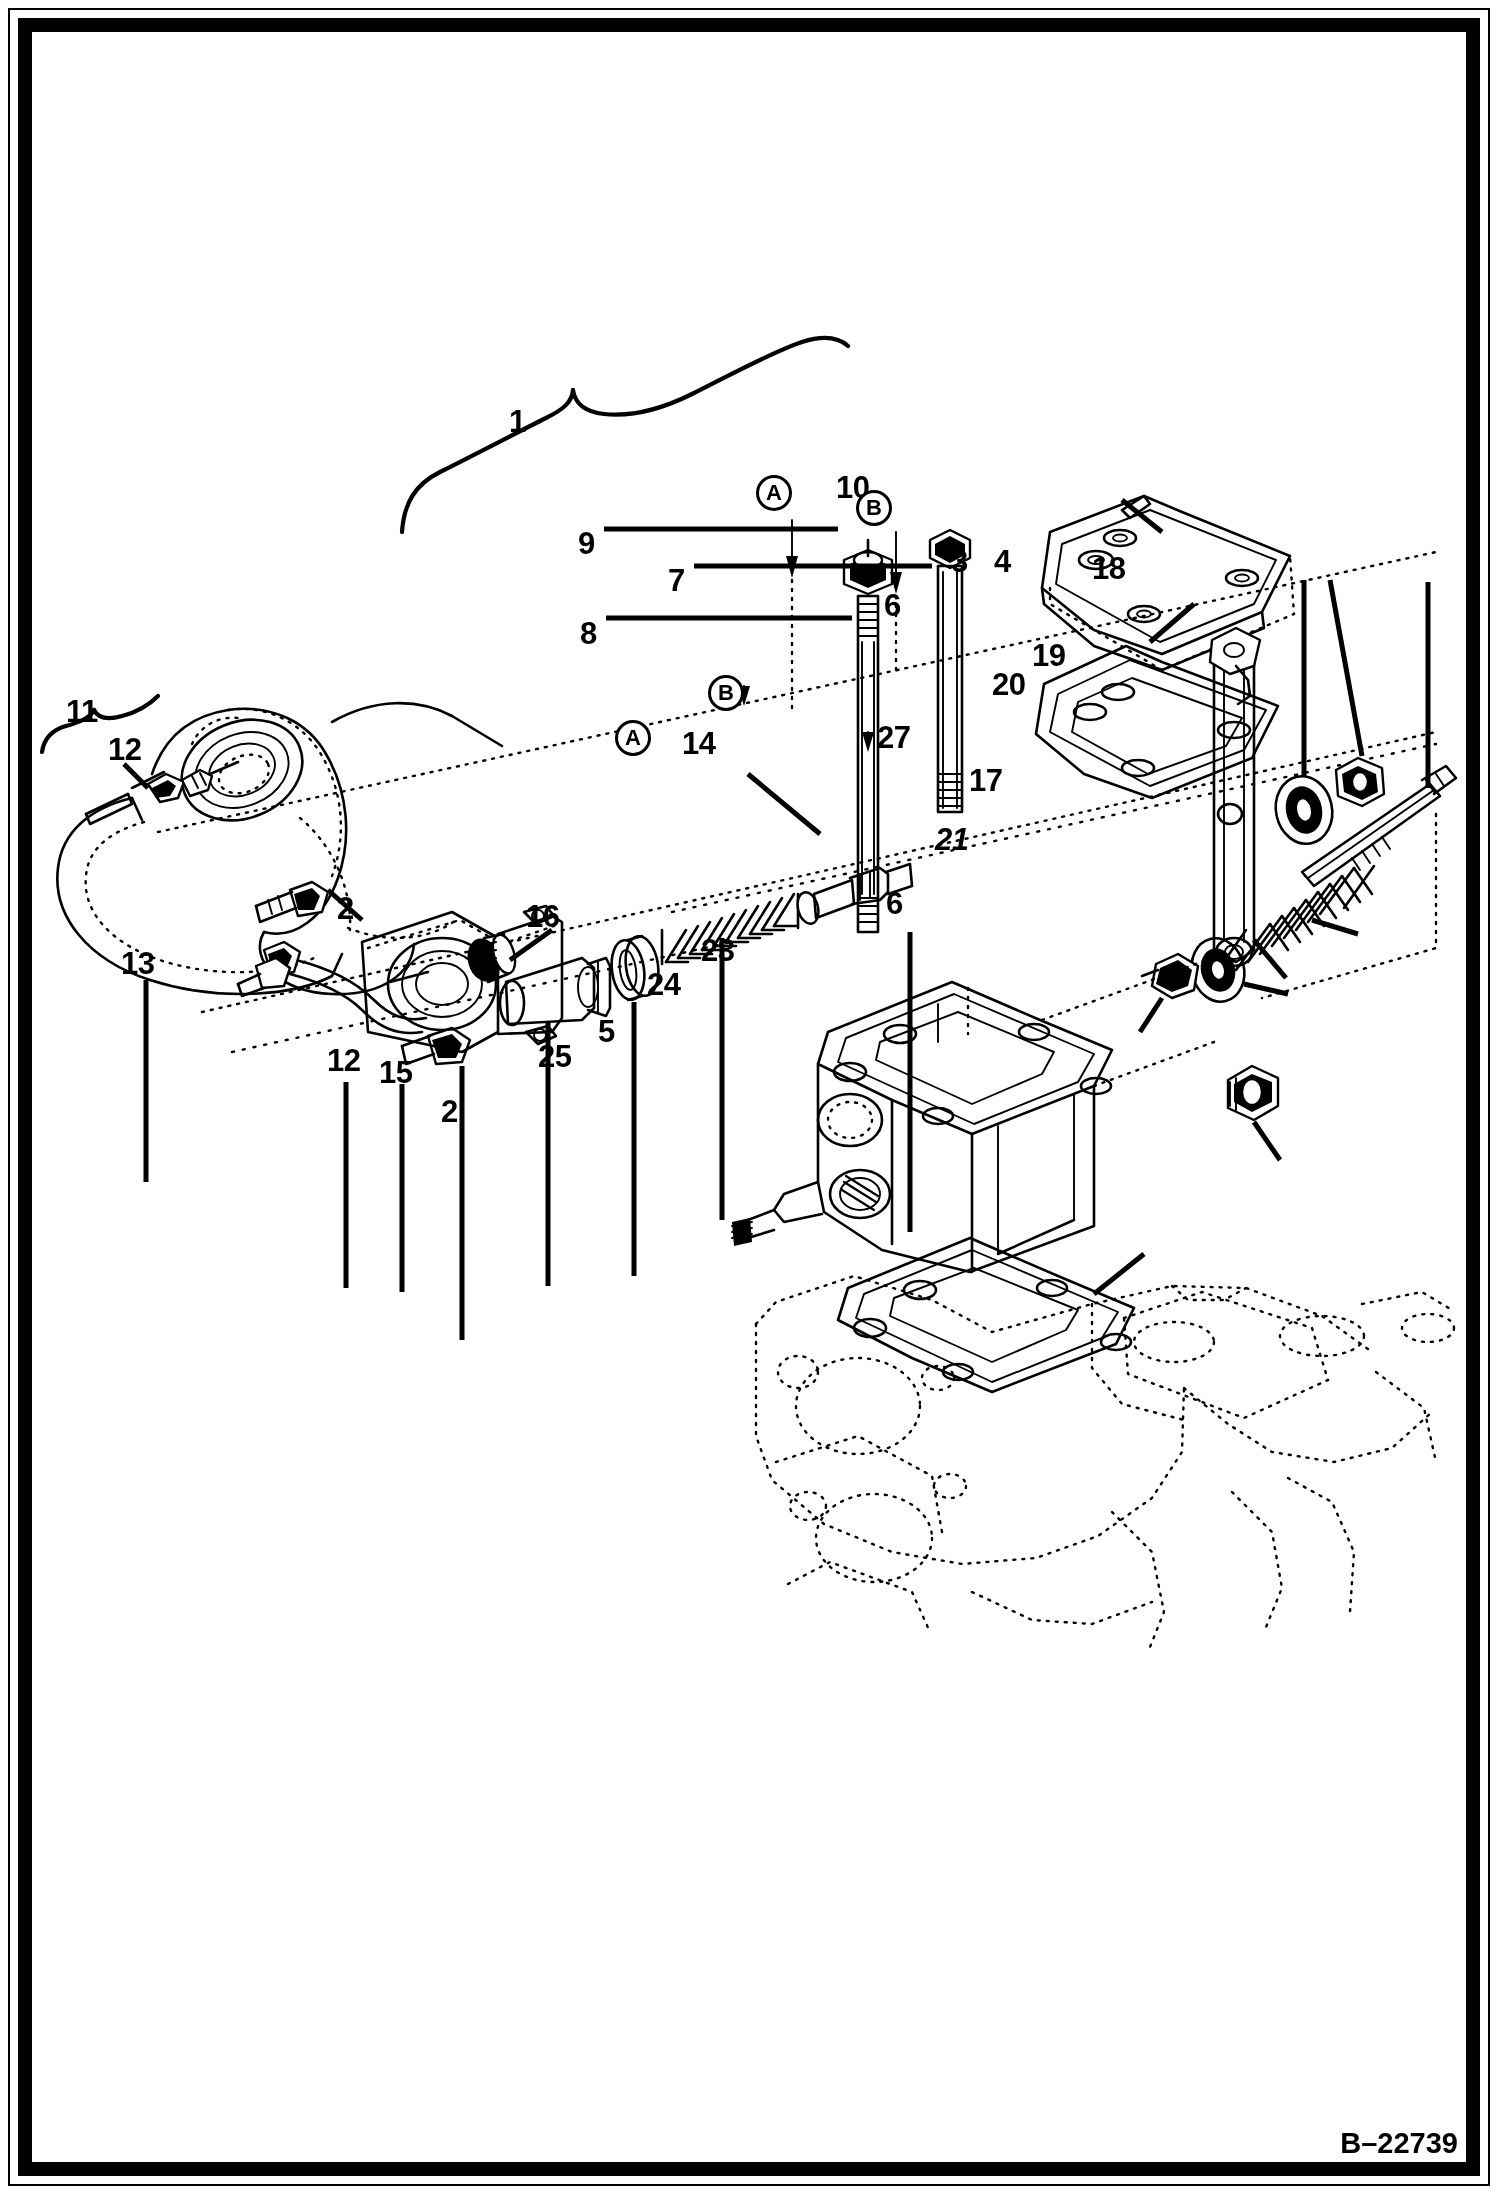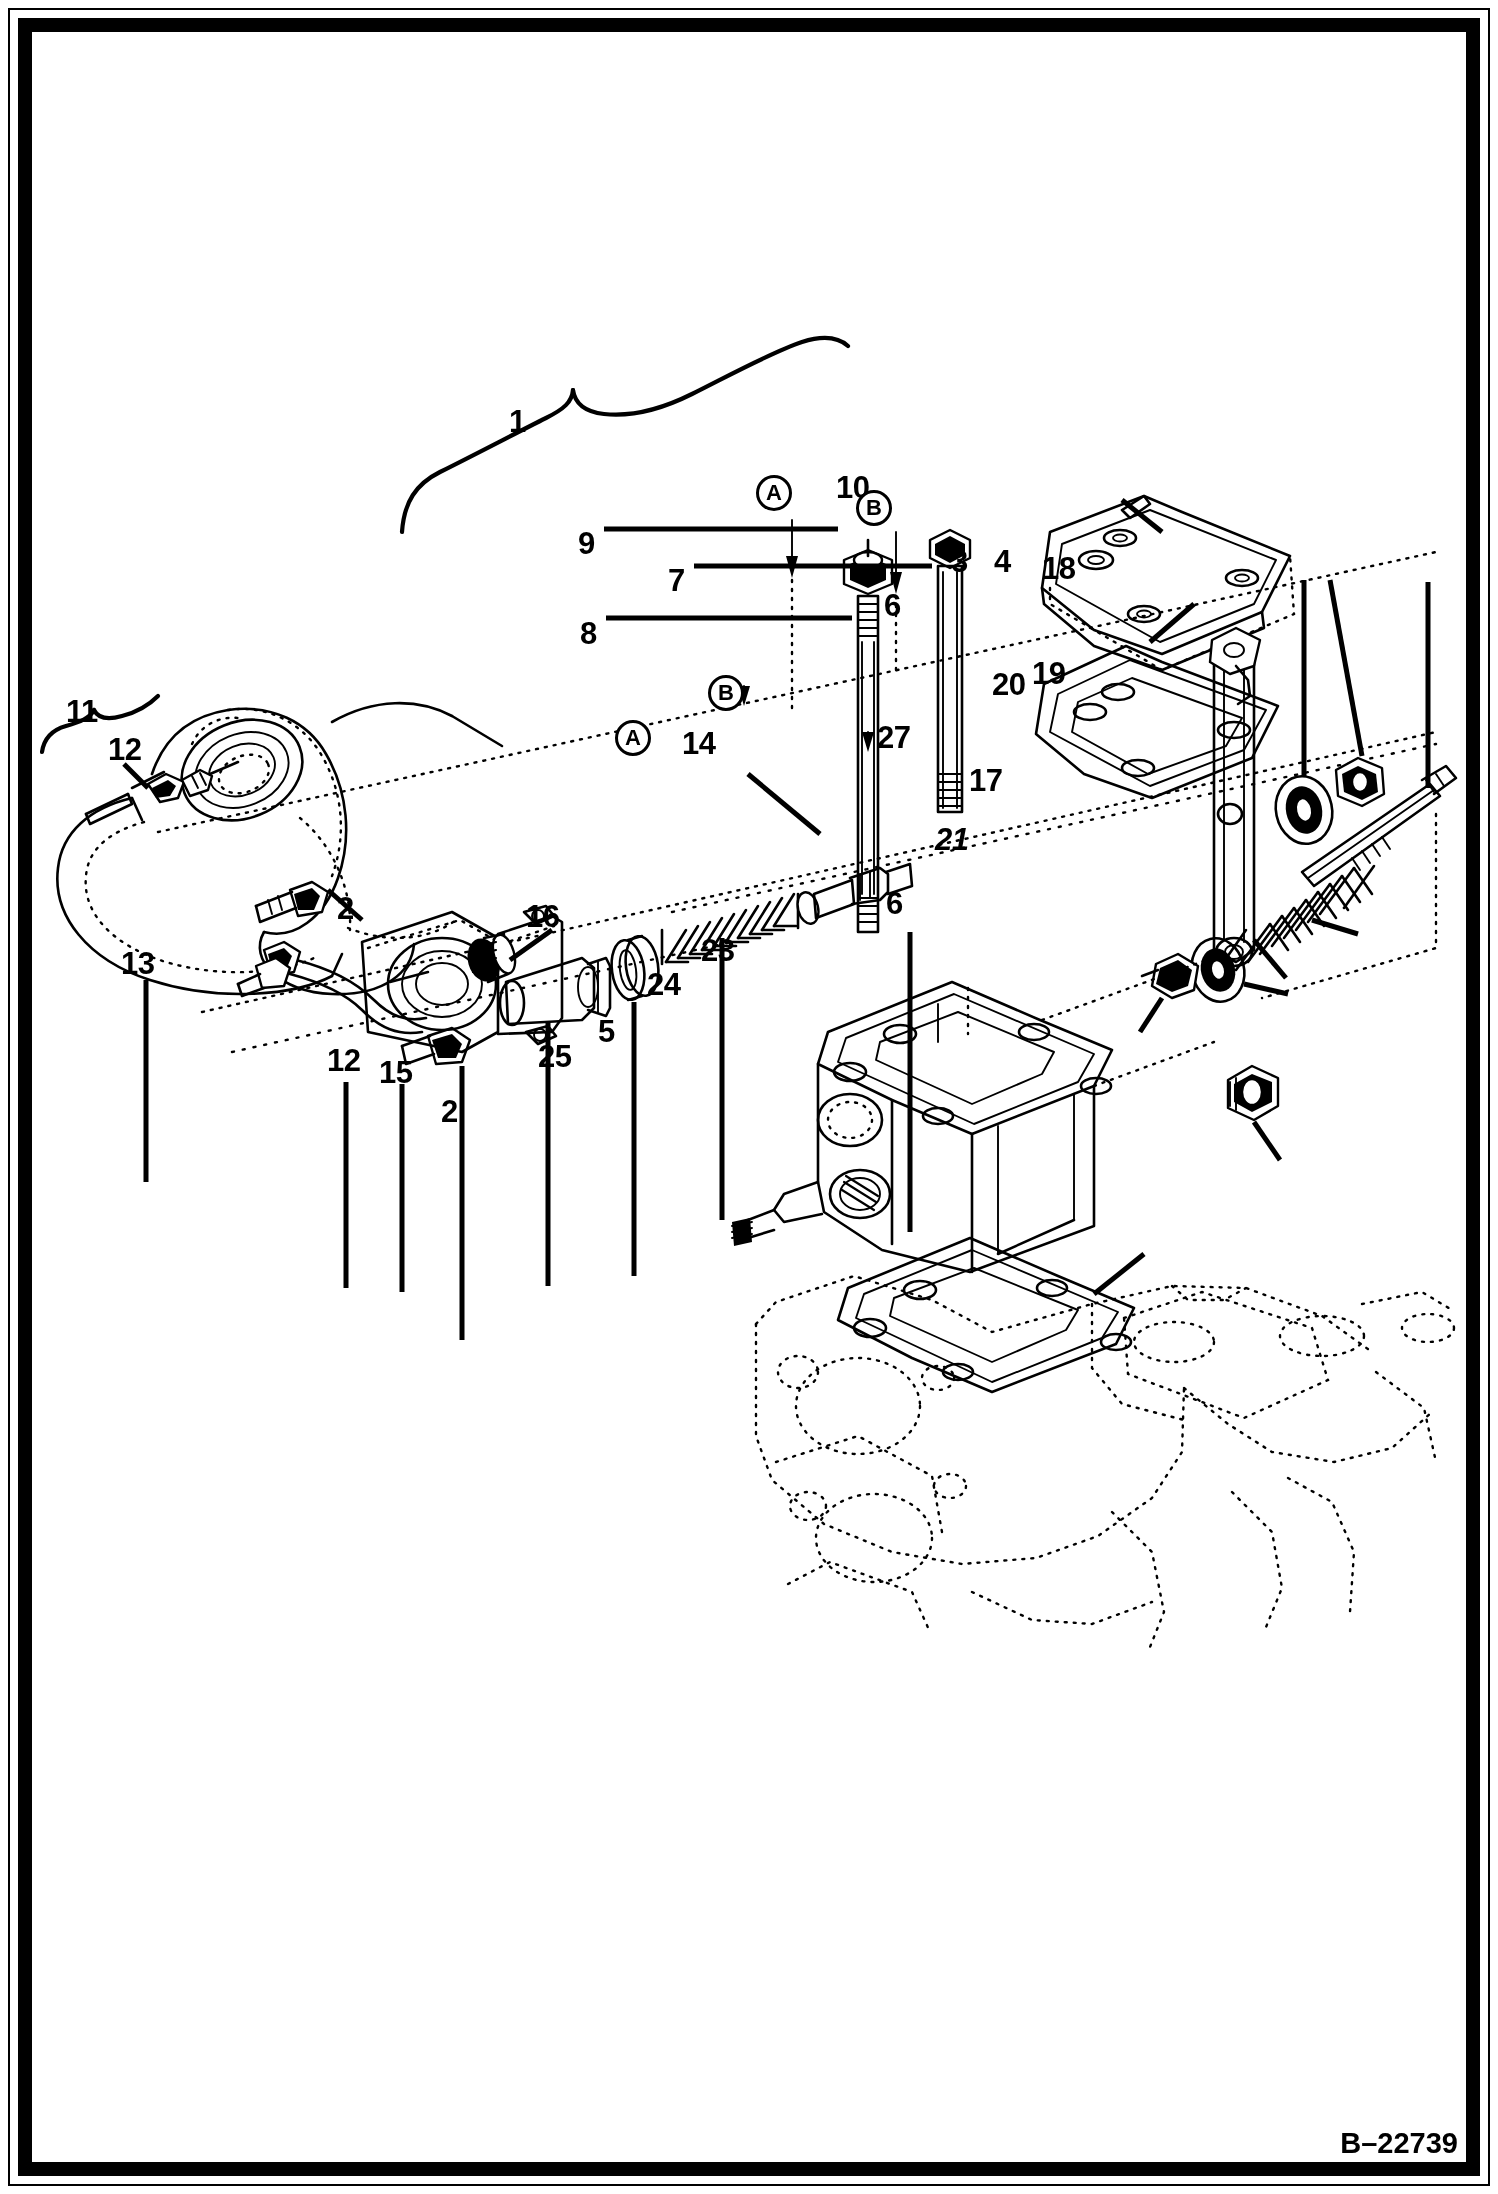--- a/index.html
+++ b/index.html
@@ -573,22 +573,22 @@
     <div class="num" style="left:546px;top:496px;">9</div>
     <div class="num" style="left:804px;top:440px;">10</div>
     <div class="num" style="left:34px;top:664px;">11</div>
     <div class="num" style="left:76px;top:702px;">12</div>
     <div class="num" style="left:295px;top:1013px;">12</div>
     <div class="num" style="left:89px;top:916px;">13</div>
     <div class="num" style="left:650px;top:696px;">14</div>
     <div class="num" style="left:347px;top:1025px;text-align:center;">15</div>
     <div class="num" style="left:494px;top:869px;">16</div>
     <div class="num" style="left:937px;top:733px;">17</div>
-    <div class="num" style="left:1010px;top:521px;text-align:right;">18</div>
-    <div class="num" style="left:1000px;top:626px;">19</div>
+    <div class="num" style="left:1060px;top:521px;text-align:right;">18</div>
+    <div class="num" style="left:1000px;top:608px;">19</div>
     <div class="num" style="left:960px;top:637px;">20</div>
     <div class="num" style="left:903px;top:792px;font-style:italic;">21</div>
     <div class="num" style="left:845px;top:690px;">27</div>
     <div class="num" style="left:669px;top:903px;text-align:right;">23</div>
     <div class="num" style="left:615px;top:937px;">24</div>
     <div class="num" style="left:506px;top:1009px;">25</div>
 
     <div class="refcirc" style="left:724px;top:443px;">A</div>
     <div class="refcirc" style="left:824px;top:458px;">B</div>
     <div class="refcirc" style="left:583px;top:688px;">A</div>

